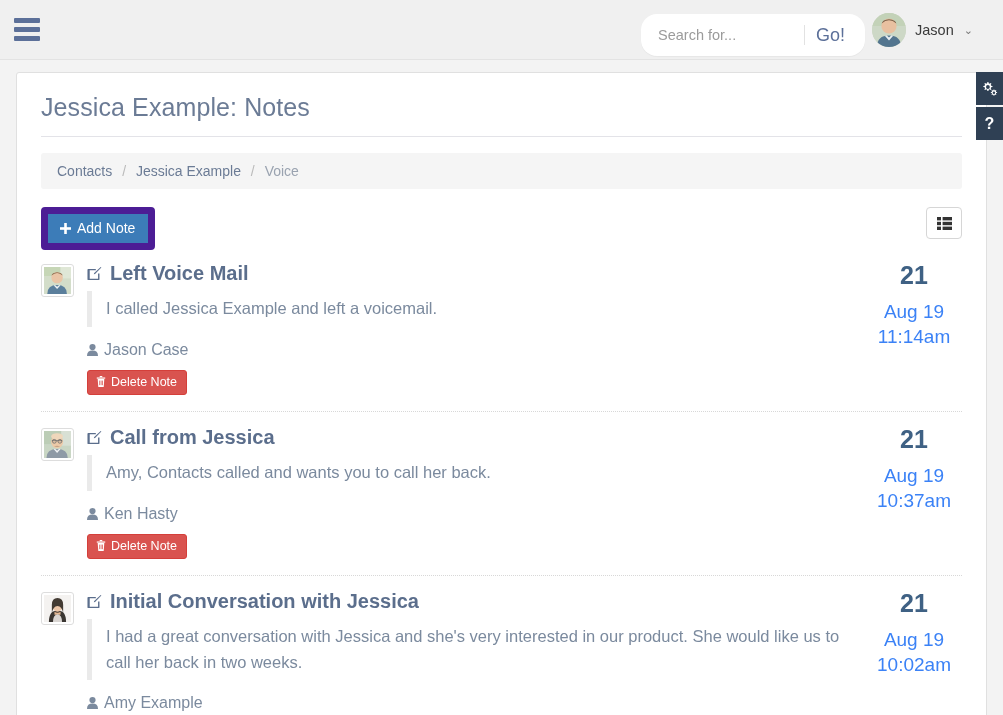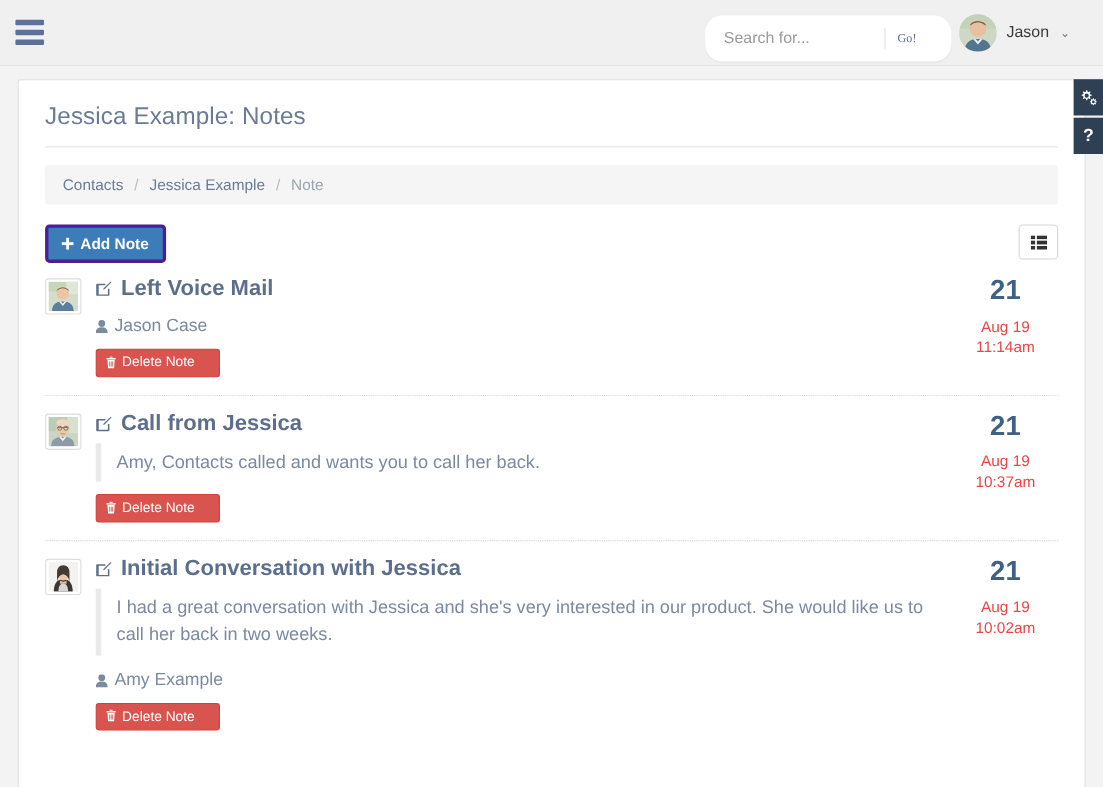--- a/index.html
+++ b/index.html
@@ -45,22 +45,22 @@
     font-size: 14.5px; color: #555;
     padding: 0 0 0 17px;
     width: 163px; height: 30px;
   }
   .search-input::placeholder { color: #9b9b9b; }
   .search-divider {
     width: 1px; height: 20px; background: #e2e2e2;
   }
   .go-btn {
     border: none; background: none; cursor: pointer;
-    font-family: Liberation Serif, serif;
-    font-size: 11px; color: #5c7099;
+    font-family: Liberation Sans, sans-serif;
+    font-size: 18px; color: #5c7099;
     padding: 0 0 0 11px;
   }
   .user-area {
     position: absolute; left: 872px; top: 13px;
     display: flex; align-items: center; gap: 9px;
     cursor: pointer;
   }
   .avatar-hdr {
     width: 34px; height: 34px; border-radius: 50%;
     overflow: hidden; position: relative;
@@ -76,21 +76,21 @@
   
   .panel {
     position: absolute;
     left: 16px; top: 72px;
     width: 971px; height: 660px;
     background: #fff;
     border: 1px solid #e0e0e0;
     border-radius: 3px;
   }
   .panel-title {
-    font-size: 22px;
+    font-size: 25px;
     color: #6b7b95;
     padding: 20px 24px 0 24px;
     font-weight: normal;
     margin: 0;
     letter-spacing: 0.1px;
   }
   .title-rule {
     margin: 14px 24px 0 24px;
     height: 1px; background: #e3e3e8;
   }
@@ -109,30 +109,29 @@
   .breadcrumb .bc-current { color: #9aa3b0; }
 
   
   .action-row {
     margin: 18px 24px 0 24px;
     display: flex; align-items: flex-start;
     justify-content: space-between;
   }
   .btn-add {
     background: #3c7cb8;
-    border: 3px solid #4c1d95;
+    border: 7px solid #4c1d95;
     color: #fff;
     border-radius: 4px;
     font-size: 14px;
     font-family: "Liberation Sans", sans-serif;
     padding: 7px 13px 8px 12px;
     cursor: pointer;
     display: inline-flex; align-items: center; gap: 6px;
     line-height: 1;
-    font-weight: bold;
   }
   .btn-list {
     width: 36px; height: 32px;
     background: #fff;
     border: 1px solid #d6d6d6;
     border-radius: 4px;
     cursor: pointer;
     display: flex; align-items: center; justify-content: center;
   }
 
@@ -188,39 +187,39 @@
     display: flex; align-items: center; gap: 6px;
   }
   .btn-delete {
     margin-top: 11px;
     background: #d9534f;
     border: 1px solid #d43f3a;
     color: #fff;
     font-size: 12.5px;
     font-family: "Liberation Sans", sans-serif;
     border-radius: 3px;
-    padding: 5px 22px 6px 8px;
+    padding: 5px 9px 6px 8px;
     cursor: pointer;
     display: inline-flex; align-items: center; gap: 5px;
     line-height: 1;
   }
   .note-date {
     position: absolute;
     right: 0; top: 14px;
     width: 96px;
     text-align: center;
   }
   .note:first-child .note-date { top: 8px; }
   .date-day {
     font-size: 25px; font-weight: bold;
     color: #3f6184;
     line-height: 1.1;
   }
   .date-md, .date-time {
-    font-size: 14px; color: #ef4444; line-height: 1.35;
+    font-size: 19px; color: #3b82f6; line-height: 1.35;
   }
   .date-md { margin-top: 9px; }
 
   
   .side-tabs {
     position: absolute; right: 0; top: 72px;
     width: 27px;
   }
   .side-tab {
     width: 27px; height: 33px;
@@ -269,21 +268,21 @@
 <div class="panel">
 
   <h1 class="panel-title">Jessica Example: Notes</h1>
   <div class="title-rule"></div>
 
   <div class="breadcrumb">
     <a>Contacts</a>
     <span class="sep">/</span>
     <a>Jessica Example</a>
     <span class="sep">/</span>
-    <span class="bc-current">Note</span>
+    <span class="bc-current">Voice</span>
   </div>
 
   <div class="action-row">
     <button class="btn-add">
       <span>
         <svg width="11" height="11" viewBox="0 0 11 11">
           <rect x="4.2" y="0" width="2.6" height="11" fill="#fff"></rect>
           <rect x="0" y="4.2" width="11" height="2.6" fill="#fff"></rect>
         </svg>
       </span>
@@ -323,20 +322,21 @@
       <div class="note-body">
         <div class="note-title">
           <span>
             <svg width="15" height="15" viewBox="0 0 16 16">
               <path d="M1.4 3.1 h8.0 v1.5 H2.9 v8.9 h8.9 V8.0 h1.5 v6.0 a0.9 0.9 0 0 1-0.9 0.9 H1.4 a0.9 0.9 0 0 1-0.9-0.9 V4.0 a0.9 0.9 0 0 1 0.9-0.9 z" fill="#5b6e8c"></path>
               <path d="M14.6 1.0 L15.3 1.7 L8.6 8.4 L7.2 8.9 L7.7 7.5 Z" fill="#5b6e8c"></path>
             </svg>
           </span>
           <span>Left Voice Mail</span>
         </div>
+        <div class="note-quote">I called Jessica Example and left a voicemail.</div>
         <div class="note-author">
           <span>
             <svg width="11" height="12" viewBox="0 0 11 12">
               <circle cx="5.5" cy="3.1" r="3.1" fill="#7b8a9e"></circle>
               <path d="M0 12 Q0 6.6 5.5 6.6 Q11 6.6 11 12 Z" fill="#7b8a9e"></path>
             </svg>
           </span>
           <span>Jason Case</span>
         </div>
         <button class="btn-delete">
@@ -382,20 +382,29 @@
         <div class="note-title">
           <span>
             <svg width="15" height="15" viewBox="0 0 16 16">
               <path d="M1.4 3.1 h8.0 v1.5 H2.9 v8.9 h8.9 V8.0 h1.5 v6.0 a0.9 0.9 0 0 1-0.9 0.9 H1.4 a0.9 0.9 0 0 1-0.9-0.9 V4.0 a0.9 0.9 0 0 1 0.9-0.9 z" fill="#5b6e8c"></path>
               <path d="M14.6 1.0 L15.3 1.7 L8.6 8.4 L7.2 8.9 L7.7 7.5 Z" fill="#5b6e8c"></path>
             </svg>
           </span>
           <span>Call from Jessica</span>
         </div>
         <div class="note-quote">Amy, Contacts called and wants you to call her back.</div>
+        <div class="note-author">
+          <span>
+            <svg width="11" height="12" viewBox="0 0 11 12">
+              <circle cx="5.5" cy="3.1" r="3.1" fill="#7b8a9e"></circle>
+              <path d="M0 12 Q0 6.6 5.5 6.6 Q11 6.6 11 12 Z" fill="#7b8a9e"></path>
+            </svg>
+          </span>
+          <span>Ken Hasty</span>
+        </div>
         <button class="btn-delete">
           <span>
             <svg width="10" height="11" viewBox="0 0 10 12">
               <rect x="0.4" y="1.6" width="9.2" height="1.3" fill="#fff"></rect>
               <rect x="3.6" y="0" width="2.8" height="1.3" fill="#fff"></rect>
               <path d="M1.4 3.4 h7.2 l-0.6 8.0 a0.6 0.6 0 0 1-0.6 0.6 H2.6 a0.6 0.6 0 0 1-0.6-0.6 Z" fill="#fff"></path>
               <rect x="3.2" y="5.0" width="0.8" height="5.0" fill="#d9534f"></rect>
               <rect x="4.7" y="5.0" width="0.8" height="5.0" fill="#d9534f"></rect>
               <rect x="6.2" y="5.0" width="0.8" height="5.0" fill="#d9534f"></rect>
             </svg>

